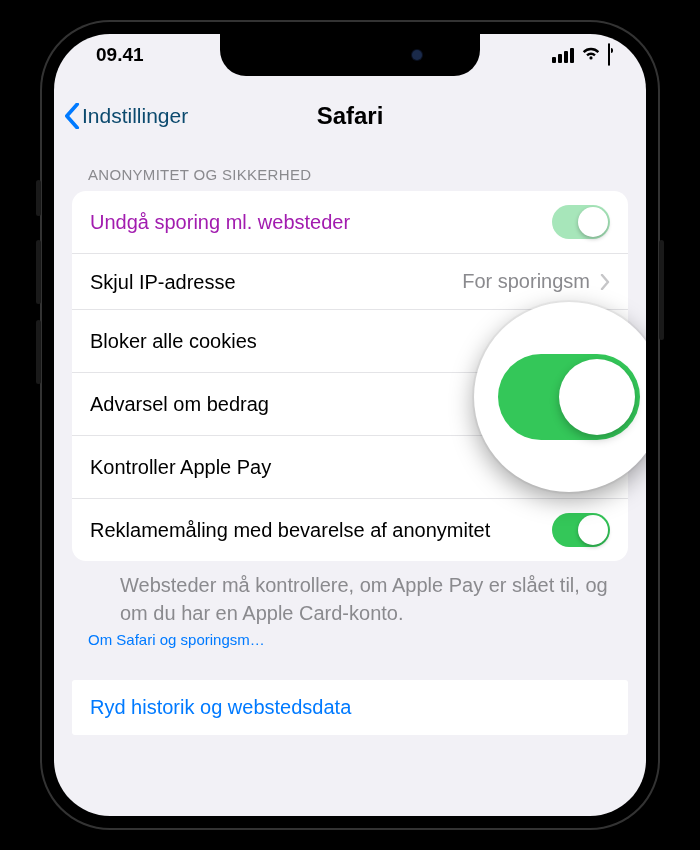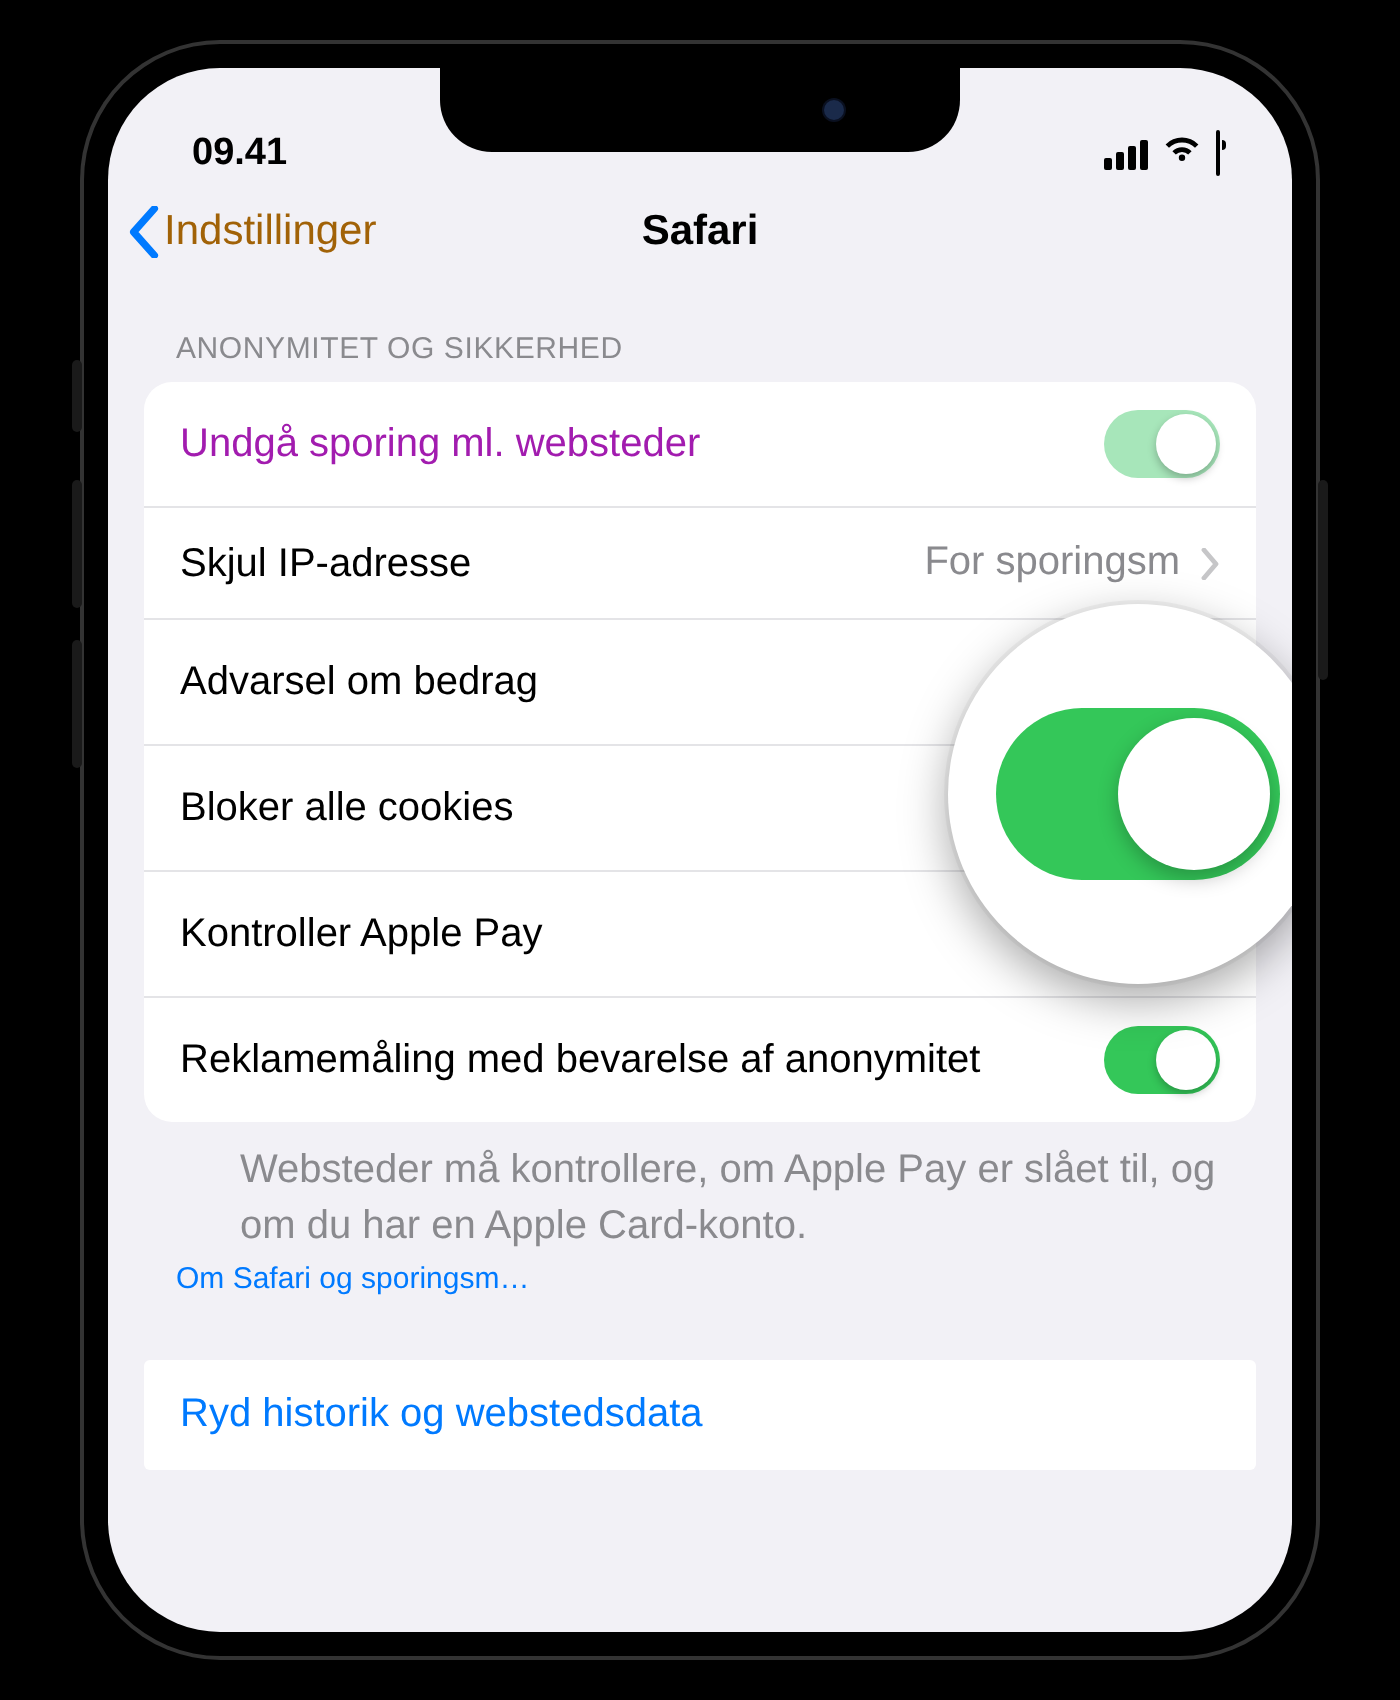--- a/index.html
+++ b/index.html
@@ -48,21 +48,21 @@
       width: 10px; height: 10px; border-radius: 50%;
       background: #1a2a4a;
       box-shadow: 0 0 0 1px #0a1020;
     }
     .status-bar {
       position: absolute;
       top: 0; left: 0; right: 0;
       height: 54px;
       display: flex;
       justify-content: space-between;
-      align-items: flex-end;
+      align-items: flex-start;
       padding: 10px 36px 0 42px;
       font-weight: 600;
       font-size: 19px;
       z-index: 5;
     }
     .status-right { display: flex; align-items: center; gap: 6px; }
     .signal-icon, .wifi-icon, .battery-icon { display: inline-flex; }
     .signal-bars { display: flex; align-items: flex-end; gap: 2px; }
     .signal-bars span { width: 4px; background: #000; border-radius: 1px; }
     .signal-bars span:nth-child(1){height:6px}
@@ -88,29 +88,29 @@
       justify-content: center;
       position: relative;
       height: 56px;
       padding: 0 12px;
     }
     .back {
       position: absolute;
       left: 10px;
       display: flex;
       align-items: center;
-      color: #a16207;
+      color: #0c4a6e;
       font-size: 21px;
       gap: 2px;
     }
     .chevron-left {
       width: 16px; height: 26px;
     }
     .nav-title {
-      font-size: 21px;
+      font-size: 24px;
       font-weight: 600;
       color: #000;
     }
 
     .section-header {
       font-size: 15px;
       color: #8a8a8e;
       letter-spacing: 0.3px;
       padding: 22px 34px 8px;
       text-transform: uppercase;
@@ -267,32 +267,32 @@
 
         <div class="row">
           <div class="label">Skjul IP-adresse</div>
           <div class="detail">For sporingsm</div>
           <svg class="chev-right" viewBox="0 0 10 16">
               <path d="M2 1l6 7-6 7" stroke="#c6c6c8" stroke-width="2.4" fill="none" stroke-linecap="round" stroke-linejoin="round"></path>
             </svg>
         </div>
 
         <div class="row">
-          <div class="label">Advarsel om bedrag</div>
-          <div class="toggle on" style="visibility:hidden"></div>
-        </div>
-
-        <div class="row">
           <div class="label">Bloker alle cookies</div>
           <div class="toggle on">
               <div class="toggle-knob"></div>
             </div>
         </div>
 
         <div class="row">
+          <div class="label">Advarsel om bedrag</div>
+          <div class="toggle on" style="visibility:hidden"></div>
+        </div>
+
+        <div class="row">
           <div class="label">Kontroller Apple Pay</div>
           <div class="toggle on">
               <div class="toggle-knob"></div>
             </div>
         </div>
 
         <div class="row">
           <div class="label">Reklamemåling med bevarelse af anonymitet</div>
           <div class="toggle on">
               <div class="toggle-knob"></div>

